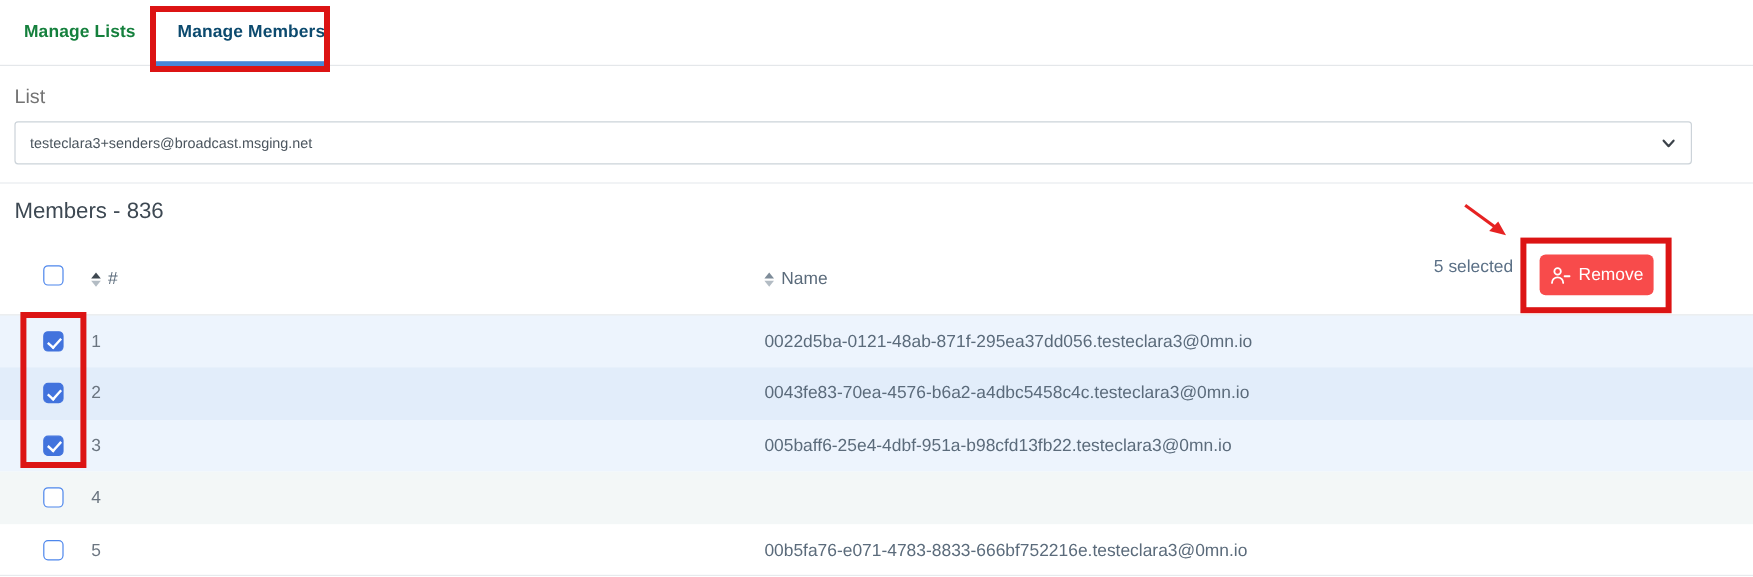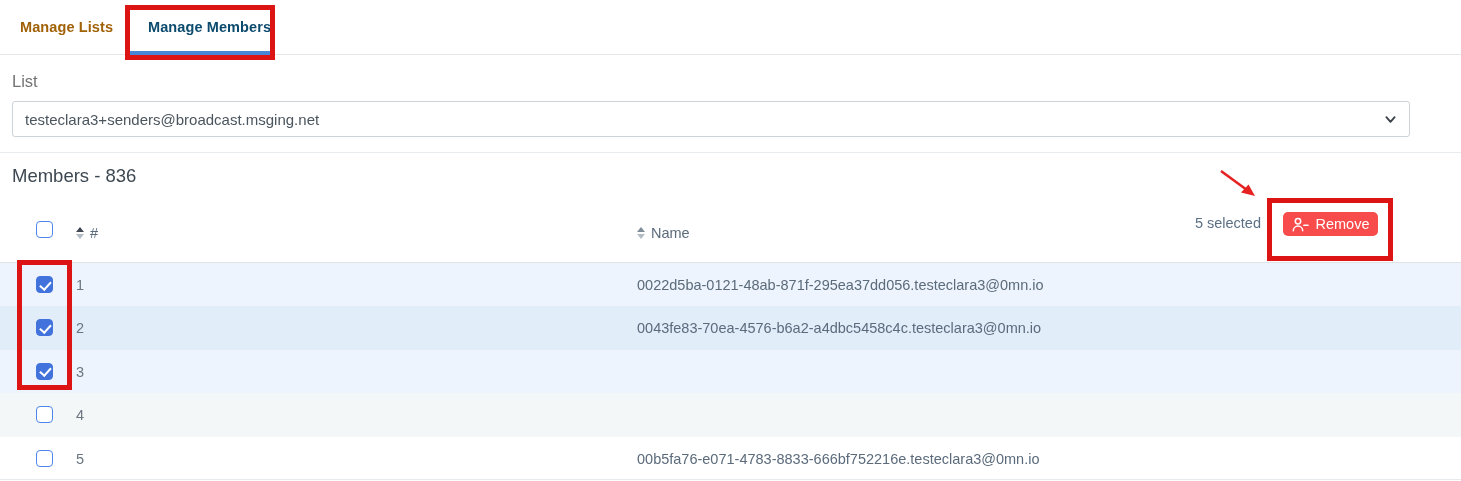--- a/index.html
+++ b/index.html
@@ -2,38 +2,38 @@
 <html><head>
 <meta charset="utf-8">
 <style>
   * { margin:0; padding:0; box-sizing:border-box; }
   html,body { background:#fff; }
   body { font-family:"Liberation Sans","DejaVu Sans",sans-serif; }
   .page { position:relative; width:1461px; height:481px; background:#fff; overflow:hidden; }
 
   
   .tabbar { position:absolute; top:0; left:0; width:100%; height:55px; border-bottom:1px solid #e4e7ea; background:#fff; }
-  .tab { position:absolute; top:0; height:54px; display:flex; align-items:center; font-size:14.5px; font-weight:600; color:#a16207; cursor:pointer; letter-spacing:.1px; }
+  .tab { position:absolute; top:0; height:54px; display:flex; align-items:center; font-size:14.5px; font-weight:600; color:#15803d; cursor:pointer; letter-spacing:.1px; }
   .tab.active { color:#0c4a6e; }
   .tab-underline { position:absolute; left:128px; top:51px; width:142px; height:4px; background:#4787d8; }
 
   
   .list-label { position:absolute; left:12px; top:72px; font-size:16.5px; color:#737373; }
   .select-wrap { position:absolute; left:12px; top:101px; width:1398px; height:36px; }
   .list-select { width:100%; height:100%; appearance:none; -webkit-appearance:none;
     border:1px solid #ccd3d9; border-radius:3px; background:#fff; padding:0 30px 0 12px;
-    font-family:"Liberation Sans",sans-serif; font-size:15px; color:#4b555e; }
+    font-family:"Liberation Sans",sans-serif; font-size:12px; color:#4b555e; }
   .select-chevron { position:absolute; right:14px; top:13px; width:11px; height:11px; pointer-events:none; }
 
   .divider-1 { position:absolute; left:0; top:152px; width:100%; height:1px; background:#e8ebee; }
 
   
   .members-heading { position:absolute; left:12px; top:165px; font-size:18.5px; color:#3d4852; }
   .selected-count { position:absolute; right:200px; top:215px; font-size:14.5px; color:#5b7086; }
-  .remove-btn { position:absolute; left:1283px; top:212px; width:95px; height:24px;
+  .remove-btn { position:absolute; left:1283px; top:212px; width:95px; height:34px;
     background:#f84b4b; border:none; border-radius:5px; color:#fff; font-family:"Liberation Sans",sans-serif;
     font-size:14.5px; display:flex; align-items:center; justify-content:center; gap:7px; cursor:pointer; }
 
   
   .thead { position:absolute; left:0; top:205px; width:100%; height:58px; border-bottom:1px solid #dfe3e7; }
   .checkbox { appearance:none; -webkit-appearance:none; width:17px; height:17px; border:1.5px solid #4d86ec;
     border-radius:4px; background:#fff; position:relative; cursor:pointer; margin:0; }
   .checkbox:checked { background:#4273dd; border-color:#4273dd; }
   .checkbox:checked::after { content:""; position:absolute; left:5px; top:1.5px; width:4.5px; height:9px;
     border-right:2px solid #fff; border-bottom:2px solid #fff; transform:rotate(42deg); }
@@ -124,20 +124,21 @@
       <span class="row-name">0022d5ba-0121-48ab-871f-295ea37dd056.testeclara3@0mn.io</span>
     </div>
     <div class="trow sel-even">
       <input type="checkbox" class="checkbox row-check" checked="checked" style="">
       <span class="row-num">2</span>
       <span class="row-name">0043fe83-70ea-4576-b6a2-a4dbc5458c4c.testeclara3@0mn.io</span>
     </div>
     <div class="trow sel-odd">
       <input type="checkbox" class="checkbox row-check" checked="checked" style="">
       <span class="row-num">3</span>
+      <span class="row-name">005baff6-25e4-4dbf-951a-b98cfd13fb22.testeclara3@0mn.io</span>
     </div>
     <div class="trow plain-even">
       <input type="checkbox" class="checkbox row-check" style="">
       <span class="row-num">4</span>
     </div>
     <div class="trow plain-odd">
       <input type="checkbox" class="checkbox row-check" style="">
       <span class="row-num">5</span>
       <span class="row-name">00b5fa76-e071-4783-8833-666bf752216e.testeclara3@0mn.io</span>
     </div>

